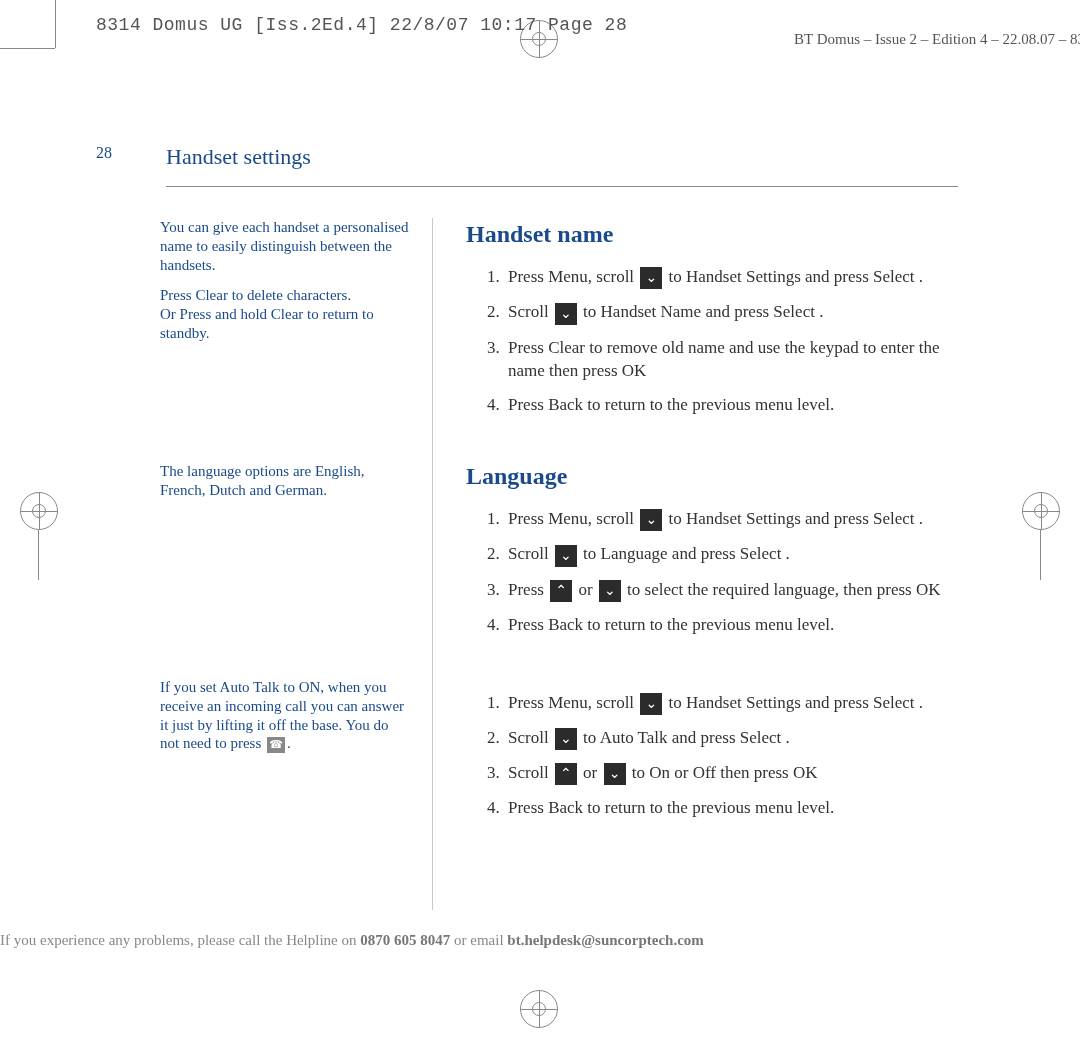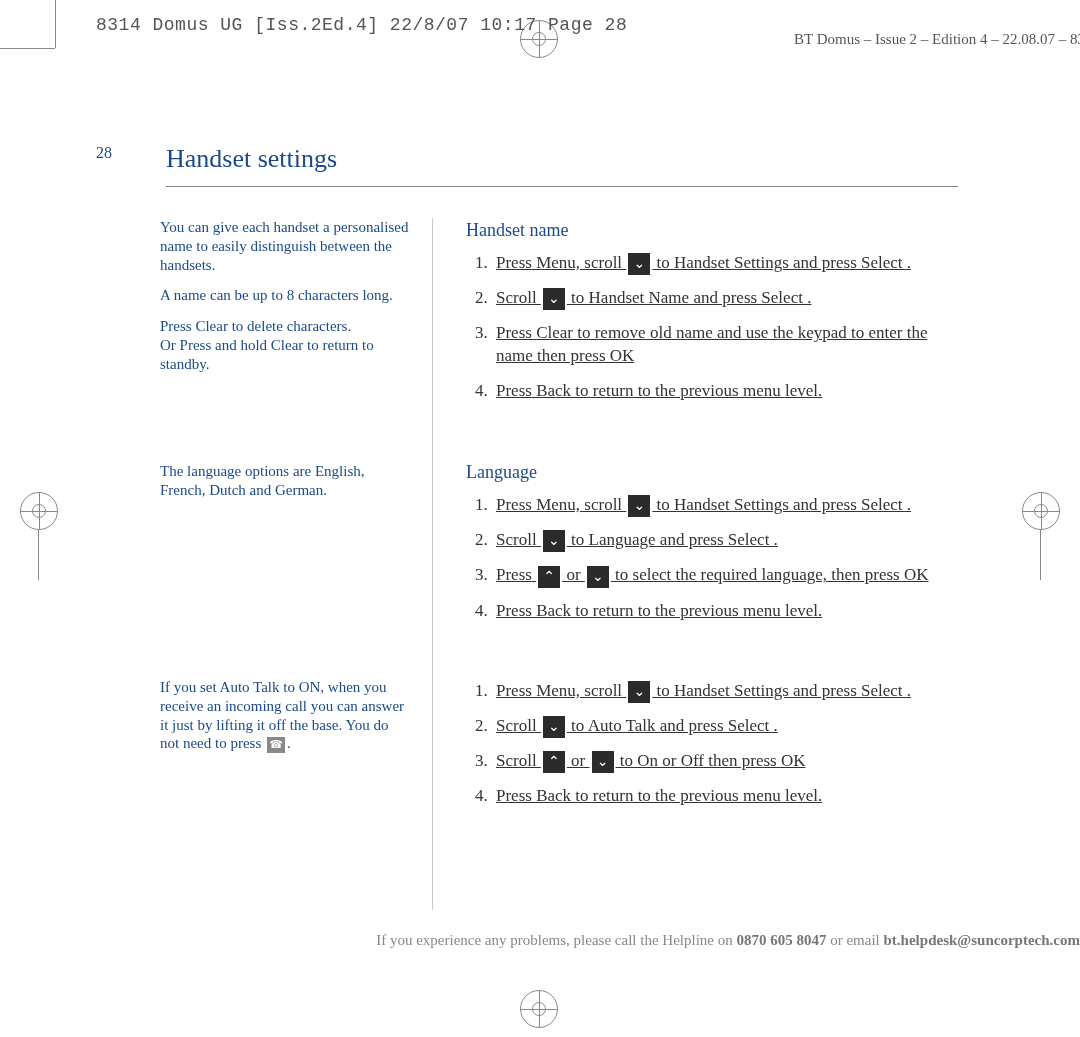--- a/index.html
+++ b/index.html
@@ -64,21 +64,21 @@
     position: absolute;
     top: 144px;
     left: 96px;
     font-size: 16px;
     color: #1a4a8a;
   }
   .page-title {
     position: absolute;
     top: 144px;
     left: 166px;
-    font-size: 26px;
+    font-size: 22px;
     color: #1a4a8a;
   }
   .title-rule {
     position: absolute;
     top: 186px;
     left: 166px;
     width: 792px;
     height: 1px;
     background: #888;
   }
@@ -93,35 +93,34 @@
   }
   .main {
     position: absolute;
     left: 466px;
     width: 500px;
     font-size: 17px;
     line-height: 1.35;
   }
   .section-head {
     color: #1a4a8a;
-    font-weight: normal;
-    font-size: 18px;
+    font-weight: bold;
+    font-size: 24px;
     margin-bottom: 10px;
   }
   .divider {
     position: absolute;
     left: 432px;
     width: 1px;
     background: #c8c8c8;
   }
 
   ol.steps {
-    margin: 4px;
+    margin: 16px;
     padding-left: 22px;
-    text-decoration: underline;
   }
   ol.steps li {
     margin-bottom: 12px;
     padding-left: 4px;
   }
 
   .icon-box {
     display: inline-flex;
     align-items: center;
     justify-content: center;
@@ -144,21 +143,21 @@
     height: 16px;
     font-size: 11px;
     background: #888;
   }
 
   .helpline {
     position: absolute;
     top: 932px;
     left: 0;
     width: 1080px;
-    text-align: right;
+    text-align: left;
     font-size: 15px;
     color: #888;
   }
   .helpline .strong { font-weight: bold; color: #777; }
 
   .sb-para { margin-bottom: 12px; }
 </style>
 </head>
 <body>
 
@@ -172,21 +171,20 @@
 <div class="edition-line">BT Domus – Issue 2 – Edition 4 – 22.08.07 – 8314</div>
 
 <div class="page-number">28</div>
 <div class="page-title">Handset settings</div>
 <div class="title-rule"></div>
 
 <div class="divider" style="top:218px; height:692px;"></div>
 
 <div class="sidebar" style="top:218px;">
   <div class="sb-para">You can give each handset a personalised name to easily distinguish between the handsets.</div>
-  <div class="sb-para">A name can be up to 8 characters long.</div>
   <div class="sb-para">
     <span>Press Clear to delete characters.</span><br>
     <span>Or Press and hold Clear to return to standby.</span>
   </div>
 </div>
 
 <div class="main" style="top:218px;">
   <div class="section-head">Handset name</div>
   <ol class="steps">
     <li>

